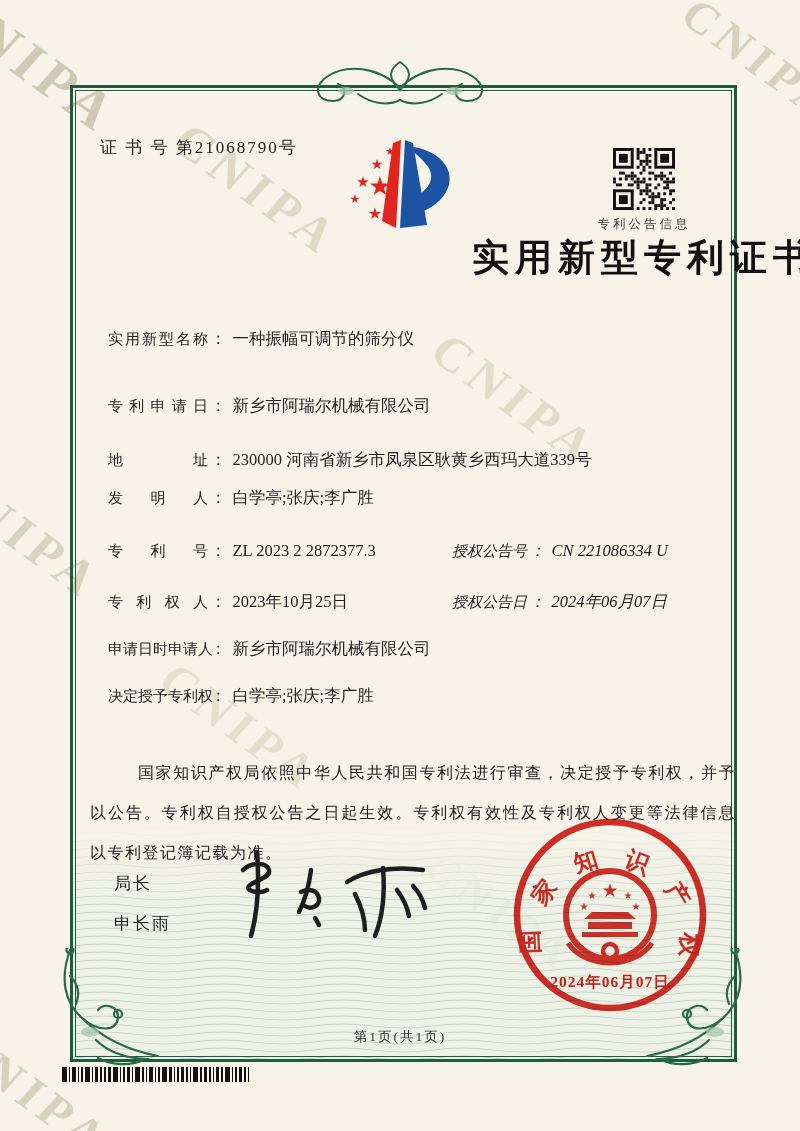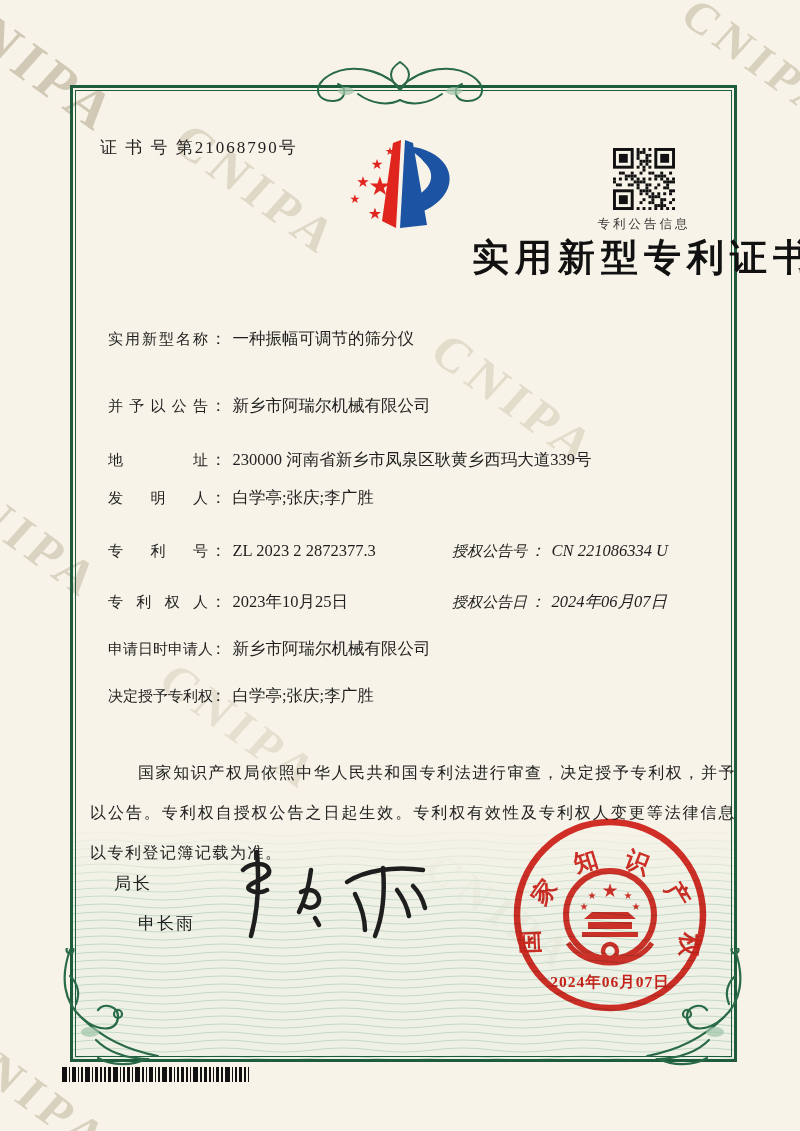--- a/index.html
+++ b/index.html
@@ -44,21 +44,21 @@
   .colon{display:inline-block; margin:0 6px 0 2px;}
   .val{font-size:16.5px;}
   .col2{position:absolute; left:344px; top:0; white-space:nowrap;font-style:italic;}
   .col2 .lbl2{font-size:15px;}
   .statement{
     position:absolute; left:90px; top:753px; width:646px;
     font-size:16px; line-height:40px; letter-spacing:1.5px;
     text-indent:48px; text-align:justify; color:#222;
   }
   .sig-title{position:absolute; left:114px; top:872px; font-size:17px; letter-spacing:2px; color:#222;text-align:right;}
-  .sig-name{position:absolute; left:114px; top:912px; font-size:17px; letter-spacing:2px; color:#222;margin-left:24px;}
+  .sig-name{position:absolute; left:114px; top:912px; font-size:17px; letter-spacing:2px; color:#222;}
   .footer{
     position:absolute; left:0; top:1028px; width:800px; text-align:center;
     font-size:13.5px; letter-spacing:2px; color:#333;
   }
   .barcode{
     position:absolute; left:62px; top:1067px; width:190px; height:15px;
     display:flex; align-items:stretch; overflow:hidden;
   }
   .barcode i{display:block; background:#111; margin-right:2px; flex:0 0 auto;}
   .seal{mix-blend-mode:multiply;}
@@ -269,21 +269,21 @@
   </div>
   <div class="qr-label">专利公告信息</div>
 
   <div class="title">实用新型专利证书</div>
 
   <div class="rows">
     <div class="row" style="top:328px;">
       <span class="lbl">实用新型名称</span><span class="colon">：</span><span class="val">一种振幅可调节的筛分仪</span>
     </div>
     <div class="row" style="top:395px;">
-      <span class="lbl">并予以公告</span><span class="colon">：</span><span class="val">新乡市阿瑞尔机械有限公司</span>
+      <span class="lbl">专利申请日</span><span class="colon">：</span><span class="val">新乡市阿瑞尔机械有限公司</span>
     </div>
     <div class="row" style="top:449px;">
       <span class="lbl">地址</span><span class="colon">：</span><span class="val">230000 河南省新乡市凤泉区耿黄乡西玛大道339号</span>
     </div>
     <div class="row" style="top:487px;">
       <span class="lbl">发明人</span><span class="colon">：</span><span class="val">白学亭;张庆;李广胜</span>
     </div>
     <div class="row" style="top:540px; width:600px;">
       <span class="lbl">专利号</span><span class="colon">：</span><span class="val">ZL 2023 2 2872377.3</span>
       <span class="col2">
@@ -342,20 +342,21 @@
       </g>
       <path d="M74,104 L126,104 L118,97 L82,97 Z"></path>
       <rect x="78" y="107" width="44" height="7"></rect>
       <rect x="72" y="117" width="56" height="5"></rect>
       <path d="M58,128 C66,140 82,148 100,148 C118,148 134,140 142,128" fill="none" stroke="#d6251d" stroke-width="5"></path>
       <circle cx="100" cy="136" r="7" fill="none" stroke="#d6251d" stroke-width="4.5"></circle>
     </g>
     <text x="100" y="172" text-anchor="middle" font-size="15.5" font-weight="700" fill="#d6251d" letter-spacing="1">2024年06月07日</text>
   </svg>
 
+  <div class="footer">第1页(共1页)</div>
 
   <div class="barcode" id="barcode">
       <i style="width: 4.8px;"></i>
       <i style="width: 1.6px;"></i>
       <i style="width: 3.2px;"></i>
       <i style="width: 1.6px;"></i>
       <i style="width: 1.6px;"></i>
       <i style="width: 4.8px;"></i>
       <i style="width: 1.6px;"></i>
       <i style="width: 3.2px;"></i>

